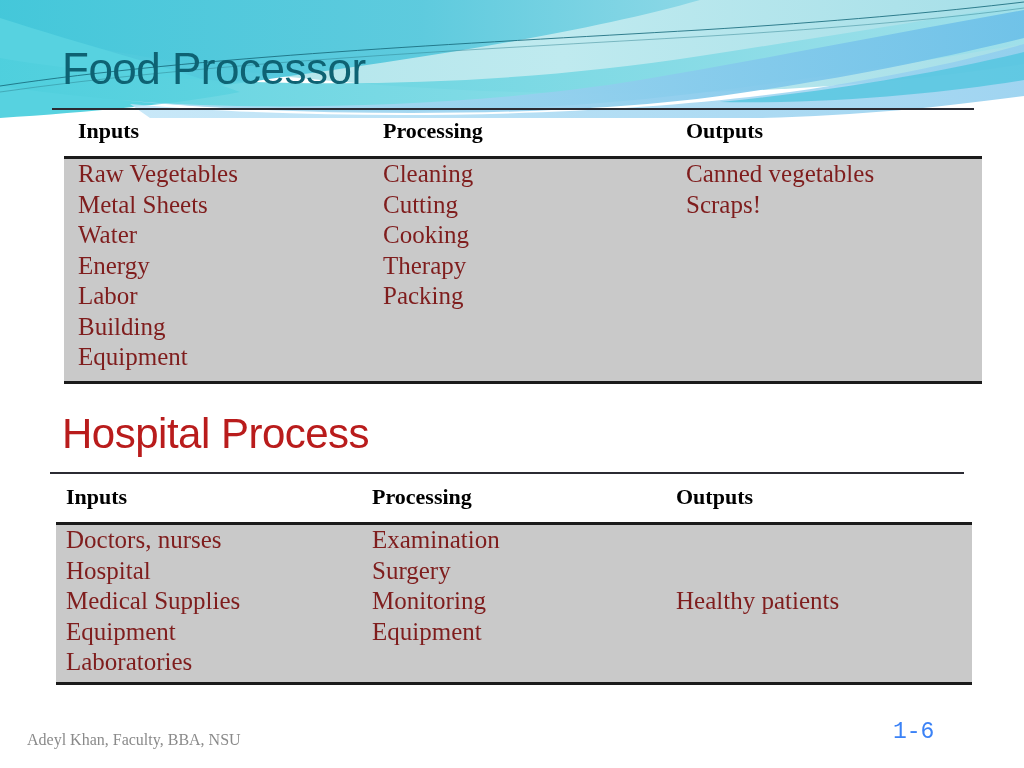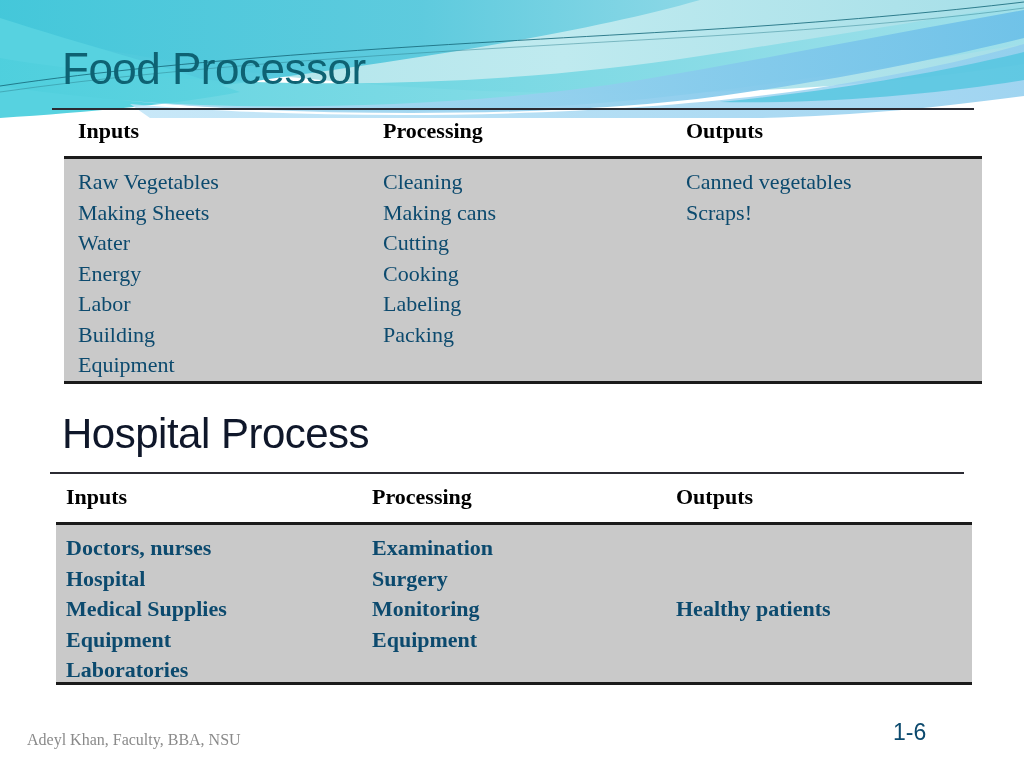--- a/index.html
+++ b/index.html
@@ -49,21 +49,21 @@
     top: 44px;
     font-size: 44px;
     line-height: 50px;
     color: #0E6273;
   }
   #title-hospital {
     left: 62px;
     top: 410px;
     font-size: 42px;
     line-height: 48px;
-    color: #0f172a;
+    color: #b91c1c;
   }
 
   
   .title-rule {
     position: absolute;
     height: 0;
     border-top: 2px solid #2b2b33;
   }
   #rule-food     { left: 52px; top: 108px; width: 922px; }
   #rule-hospital { left: 50px; top: 472px; width: 914px; }
@@ -88,62 +88,62 @@
     white-space: nowrap;
   }
   .proc-body {
     position: relative;
     background: #c9c9c9;
     border-top: 3px solid #1b1b1b;
     border-bottom: 3px solid #1b1b1b;
   }
   .proc-body .col {
     position: absolute;
-    top: 8px;
-    font-size: 22px;
+    top: 0;
+    font-size: 25px;
     line-height: 30.5px;
-    color: #0c4a6e;
+    color: #7f1d1d;
     white-space: nowrap;
   }
   .proc-body .col .cell { display: block; }
   .proc-body .col .cell.blank { visibility: hidden; }
 
   
   #table-food { left: 56px; top: 116px; width: 918px; }
   #table-food .proc-body { height: 222px; }
   #table-food .col.c-inputs     { left: 14px; }
   #table-food .col.c-processing { left: 319px; }
   #table-food .col.c-outputs    { left: 622px; }
 
   
   #table-hospital { left: 48px; top: 482px; width: 916px; }
-  #table-hospital .proc-body { height: 157px; font-weight: bold; }
+  #table-hospital .proc-body { height: 157px; }
   #table-hospital .col.c-inputs     { left: 10px; }
   #table-hospital .col.c-processing { left: 316px; }
   #table-hospital .col.c-outputs    { left: 620px; }
 
   
   #footer-credit {
     position: absolute;
     left: 27px;
     top: 730px;
     font-family: Liberation Serif, serif;
     font-size: 16px;
     line-height: 20px;
     color: #8a8a8a;
     white-space: nowrap;
   }
   #page-number {
     position: absolute;
     left: 893px;
     top: 718px;
-    font-family: Liberation Sans, sans-serif;
+    font-family: Liberation Mono, monospace;
     font-size: 23px;
     line-height: 28px;
-    color: #0c4a6e;
+    color: #3b82f6;
     white-space: nowrap;
   }
 </style>
 </head>
 <body>
 
 <div id="slide">
 
   <div id="header-decoration">
     <svg viewBox="0 0 1024 118" preserveAspectRatio="none" xmlns="http://www.w3.org/2000/svg">
@@ -201,33 +201,32 @@
 
   <div class="proc-table" id="table-food">
     <div class="proc-head">
       <div class="col c-inputs">Inputs</div>
       <div class="col c-processing">Processing</div>
       <div class="col c-outputs">Outputs</div>
     </div>
     <div class="proc-body">
       <div class="col c-inputs">
         <span class="cell">Raw Vegetables</span>
-        <span class="cell">Making Sheets</span>
+        <span class="cell">Metal Sheets</span>
         <span class="cell">Water</span>
         <span class="cell">Energy</span>
         <span class="cell">Labor</span>
         <span class="cell">Building</span>
         <span class="cell">Equipment</span>
       </div>
       <div class="col c-processing">
         <span class="cell">Cleaning</span>
-        <span class="cell">Making cans</span>
         <span class="cell">Cutting</span>
         <span class="cell">Cooking</span>
-        <span class="cell">Labeling</span>
+        <span class="cell">Therapy</span>
         <span class="cell">Packing</span>
       </div>
       <div class="col c-outputs">
         <span class="cell">Canned vegetables</span>
         <span class="cell">Scraps!</span>
       </div>
     </div>
   </div>
 
   <div class="slide-title" id="title-hospital">Hospital Process</div>

